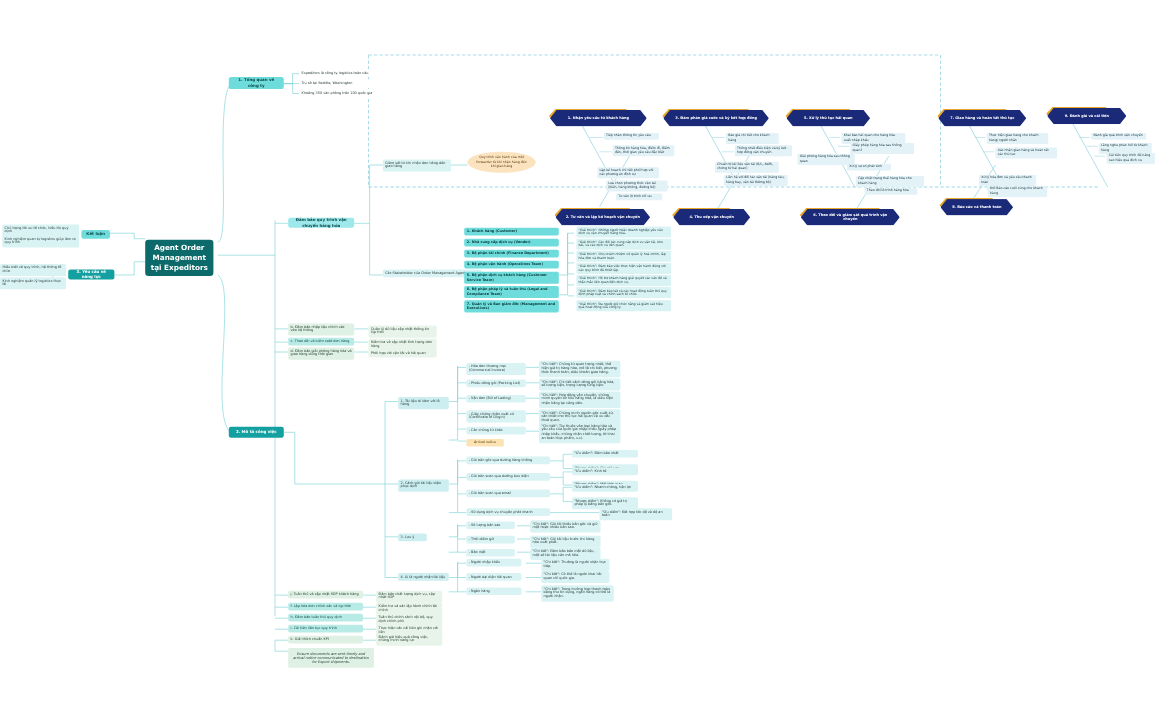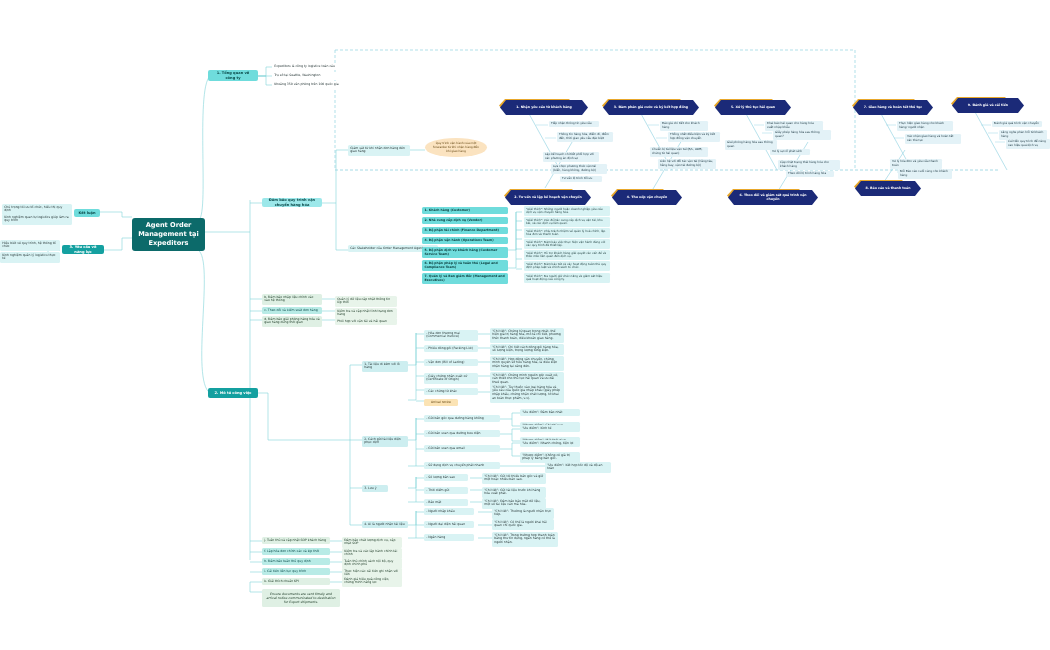--- a/index.html
+++ b/index.html
@@ -211,21 +211,21 @@
         <path d="M564 167 L574 167"></path>
       <path d="M662 150 L672 150"></path>
         <path d="M670 162 L680 162"></path>
       <path d="M788 152 L798 152"></path>
         <path d="M796 163 L806 163"></path>
       <path d="M890 162 L900 162"></path>
         <path d="M897 172 L907 172"></path>
     </g>
   </svg>
 
-  <div class="node root" style="left:132px;top:218px;width:73px;height:33px;">Agent Order Management tại Expeditors</div>
+  <div class="node root" style="left:132px;top:218px;width:62px;height:33px;">Agent Order Management tại Expeditors</div>
 
   <div class="node leaf tint" style="left:2px;top:204px;width:70px;">Chú trọng tối ưu tổ chức, hiểu thị quy định</div>
   <div class="node leaf tint" style="left:2px;top:214px;width:70px;">Kinh nghiệm quan tự logistics giúp làm ra quy trình</div>
   <div class="node lvl1 light" style="left:74px;top:209px;width:26px;height:8px;">Kết luận</div>
 
   <div class="node leaf tint" style="left:0px;top:240px;width:60px;">Hiểu biết về quy trình, hệ thống tổ chức</div>
   <div class="node leaf tint" style="left:0px;top:252px;width:60px;">Kinh nghiệm quản lý logistics thực tế</div>
   <div class="node lvl1" style="left:62px;top:245px;width:42px;height:9px;">3. Yêu cầu về năng lực</div>
 
   <div class="node lvl1 light" style="left:208px;top:70px;width:50px;height:11px;">1. Tổng quan về công ty</div>

